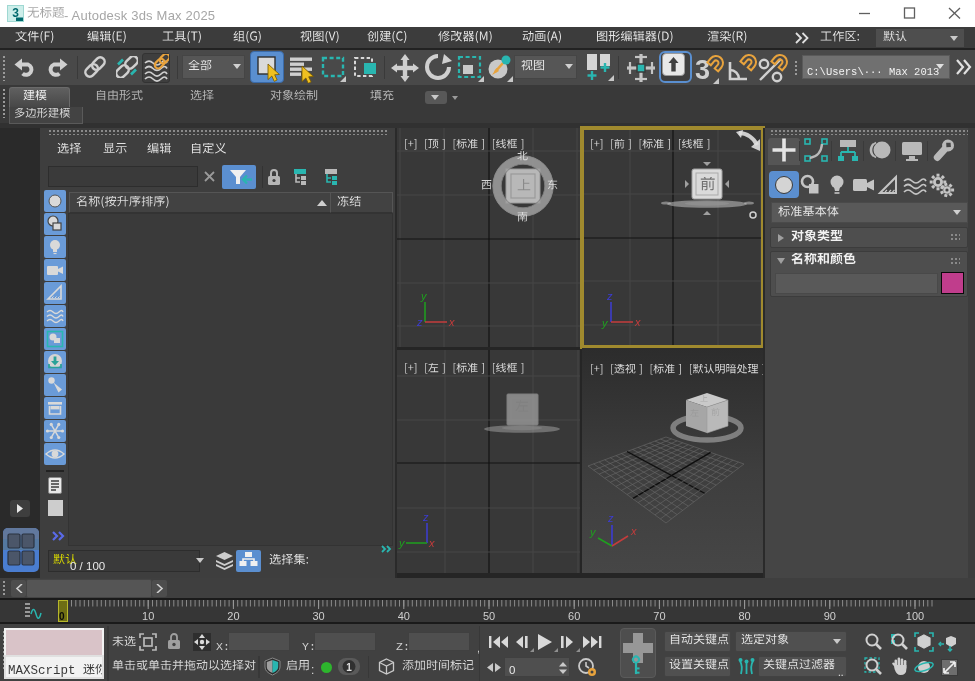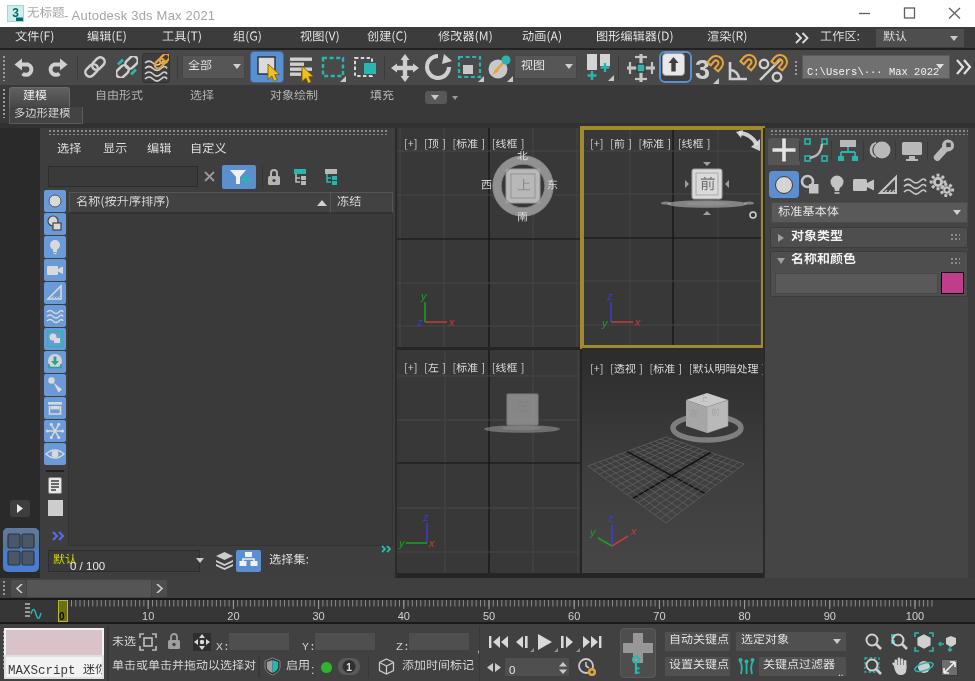--- a/index.html
+++ b/index.html
@@ -144,21 +144,21 @@
 <text x="8.5" y="11.5" font-family="Liberation Sans" font-size="12" font-weight="bold" fill="#00696d" text-anchor="middle">3</text>
 <rect x="9" y="12.5" width="7" height="3.5" fill="#00696d"></rect>
 </svg></div>
 <div class="a" style="left:27px;top:7px;">
     <svg class="t" width="37.5" height="12.50" viewBox="0 -78 300.0 100" fill="#a6a6a6">
       <use href="#r65E0" x="0"></use>
       <use href="#r6807" x="100"></use>
       <use href="#r9898" x="200"></use>
     </svg>
   </div>
-<div class="a" style="left:64px;top:6px;"><span style="font-size:13px;color:#a6a6a6;letter-spacing:0.2px"> - Autodesk 3ds Max 2021</span></div>
+<div class="a" style="left:64px;top:6px;"><span style="font-size:13px;color:#a6a6a6;letter-spacing:0.2px"> - Autodesk 3ds Max 2025</span></div>
 <svg class="a" style="left:845px;top:0" width="130" height="27" viewBox="0 0 130 27">
     <g stroke="#5f5f5f" stroke-width="1.3" fill="none">
       <line x1="14" y1="13.5" x2="25" y2="13.5"></line>
       <rect x="59.5" y="8" width="10" height="10"></rect>
       <line x1="104" y1="8" x2="115" y2="18.5"></line>
       <line x1="115" y1="8" x2="104" y2="18.5"></line>
     </g>
   </svg>
 <div class="a" style="left:0px;top:27px;width:975px;height:21px;background:#3c3c3c"></div>
 <div class="a" style="left:0px;top:48px;width:975px;height:2px;background:#222222"></div>
@@ -443,21 +443,21 @@
 <circle cx="7" cy="12" r="4.2"></circle>
         <circle cx="20" cy="25" r="4.2"></circle>
         <line x1="3" y1="28" x2="24" y2="7"></line>
       </g>
 <g transform="translate(15 2)">
         <path d="M1 8 A7 7 0 0 1 15 8 L15 13 L10.5 13 L10.5 8 A2.5 2.5 0 0 0 5.5 8 L5.5 13 L1 13 Z" fill="none" stroke="#e8a33d" stroke-width="2" transform="rotate(40 8 8)"></path>
       </g>
     </svg></div>
 <div class="a vdots" style="left:794px;top:60px;width:3px;height:16px;"></div>
 <div class="a" style="left:802px;top:55px;width:148px;height:24px;background:#707070;border:1px solid #5a5a5a"></div>
-<div class="a" style="left:807px;top:61px;"><span style="font-size:10.5px;color:#f2f2f2;font-family:'Liberation Mono',monospace">C:\Users\··· Max 2022</span></div>
+<div class="a" style="left:807px;top:61px;"><span style="font-size:10.5px;color:#f2f2f2;font-family:'Liberation Mono',monospace">C:\Users\··· Max 2013</span></div>
 <svg class="a" style="left:936px;top:64px" width="9" height="6">
     <path d="M0 0 L8 0 L4 5 Z" fill="#e0e0e0"></path>
   </svg>
 <svg class="a" style="left:953px;top:57px" width="20" height="20" viewBox="0 0 20 20">
     <g stroke="#e0e0e0" stroke-width="2.2" fill="none">
       <path d="M4 3 L10 10 L4 17"></path>
       <path d="M11 3 L17 10 L11 17"></path>
     </g>
   </svg>
 <div class="a" style="left:0px;top:85px;width:975px;height:38px;background:#393939"></div>

